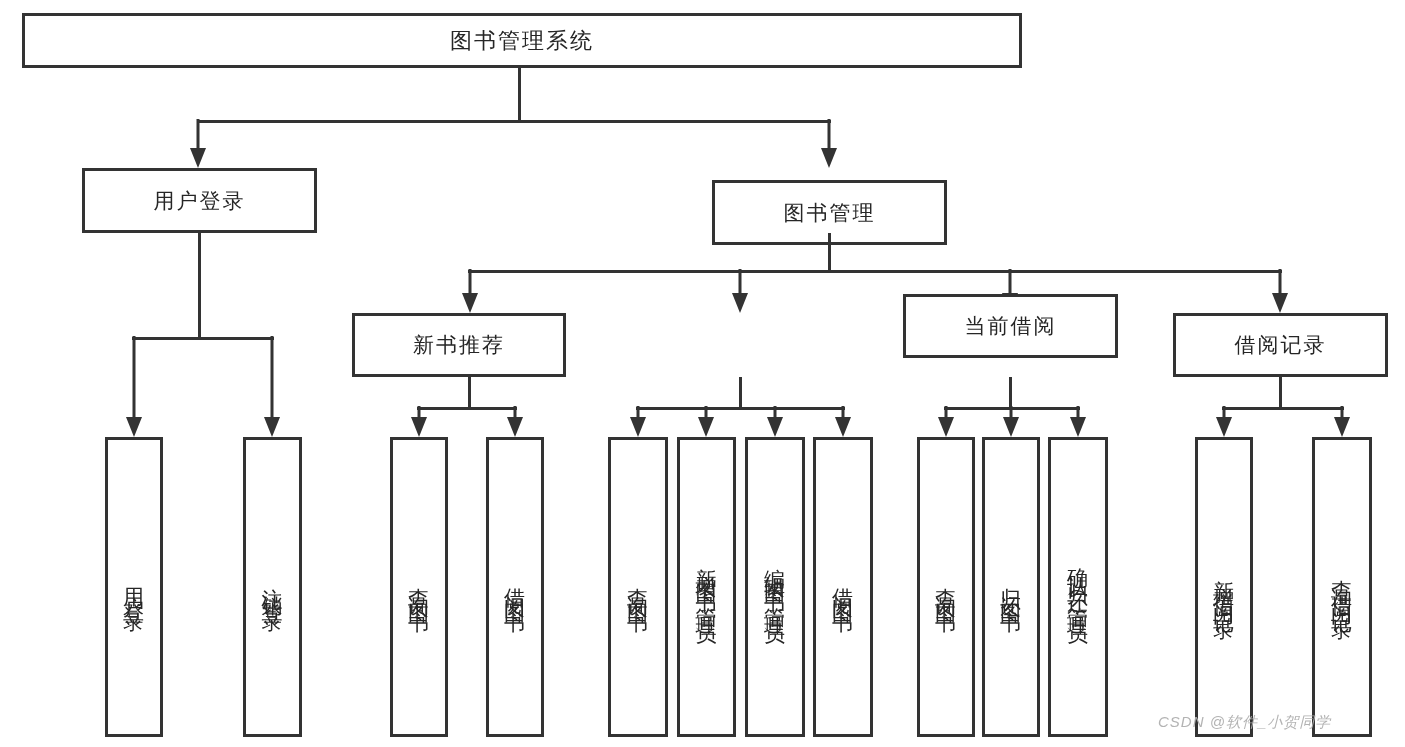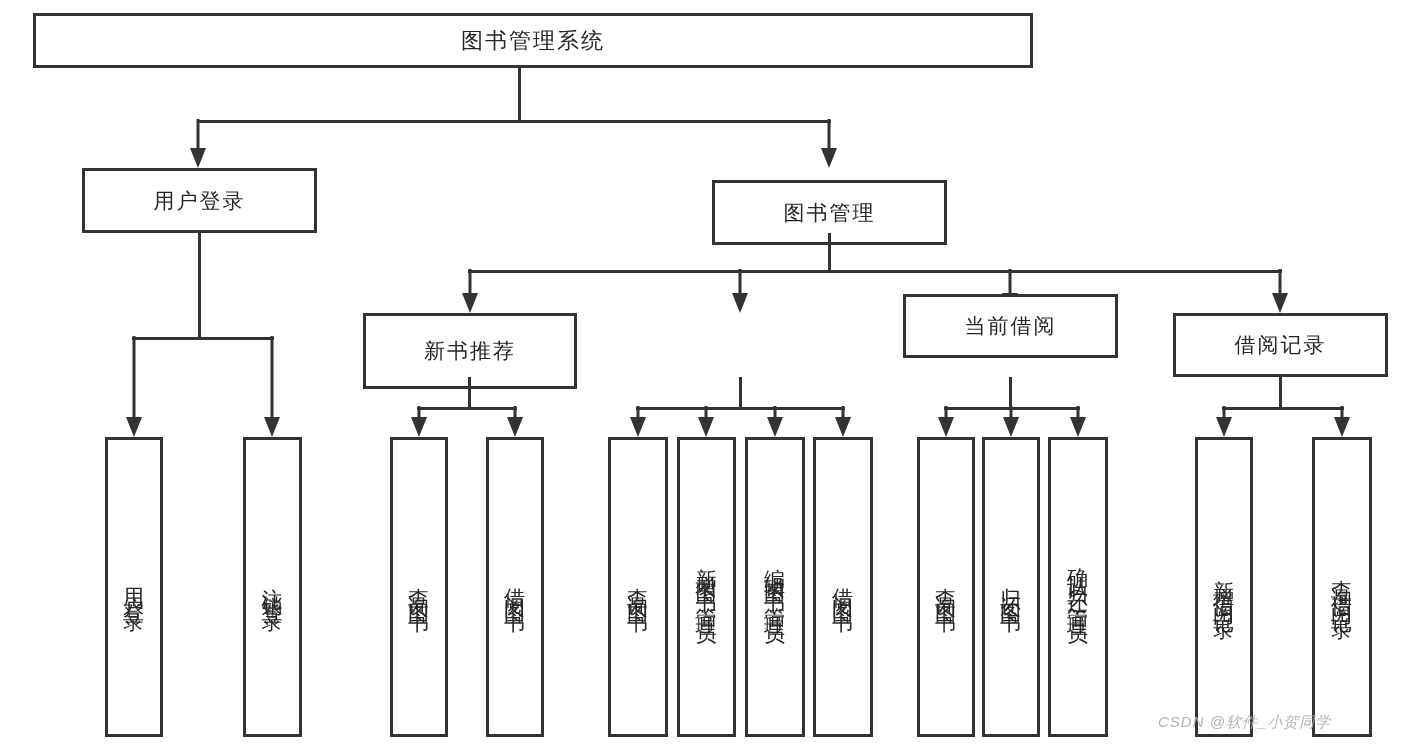--- a/index.html
+++ b/index.html
@@ -81,21 +81,21 @@
     z-index: 10;
     white-space: nowrap;
     font-style: italic;
   }
 </style>
 </head>
 <body>
 
 <div class="canvas">
 
-  <div class="box root" style="left:22px; top:13px; width:1000px; height:55px;margin-left:11px;">图书管理系统</div>
+  <div class="box root" style="left:22px; top:13px; width:1000px; height:55px;">图书管理系统</div>
 
   <div class="vline" style="left:518px; top:68px; height:55px;"></div>
   <div class="hline" style="left:197px; top:120px; width:634px;"></div>
   <div class="arrow" style="left:190px; top:120px; height:48px;"></div>
   <div class="arrow" style="left:821px; top:120px; height:48px;"></div>
 
   <div class="box" style="left:82px; top:168px; width:235px; height:65px;">用户登录</div>
   <div class="box" style="left:712px; top:180px; width:235px; height:65px;">图书管理</div>
 
   <div class="vline" style="left:198px; top:233px; height:106px;"></div>
@@ -103,21 +103,21 @@
   <div class="arrow" style="left:126px; top:337px; height:100px;"></div>
   <div class="arrow" style="left:264px; top:337px; height:100px;"></div>
 
   <div class="vline" style="left:828px; top:233px; height:40px;"></div>
   <div class="hline" style="left:468px; top:270px; width:814px;"></div>
   <div class="arrow" style="left:462px; top:270px; height:43px;"></div>
   <div class="arrow" style="left:732px; top:270px; height:43px;"></div>
   <div class="arrow" style="left:1002px; top:270px; height:43px;"></div>
   <div class="arrow" style="left:1272px; top:270px; height:43px;"></div>
 
-  <div class="box" style="left:363px; top:313px; width:214px; height:76px;">新书推荐</div>
+  <div class="box" style="left:352px; top:313px; width:214px; height:64px;">新书推荐</div>
   <div class="box" style="left:903px; top:294px; width:215px; height:64px;">当前借阅</div>
   <div class="box" style="left:1173px; top:313px; width:215px; height:64px;">借阅记录</div>
 
   <div class="vline" style="left:468px; top:377px; height:33px;"></div>
   <div class="hline" style="left:417px; top:407px; width:100px;"></div>
   <div class="arrow" style="left:411px; top:407px; height:30px;"></div>
   <div class="arrow" style="left:507px; top:407px; height:30px;"></div>
 
   <div class="vline" style="left:739px; top:377px; height:33px;"></div>
   <div class="hline" style="left:636px; top:407px; width:209px;"></div>

